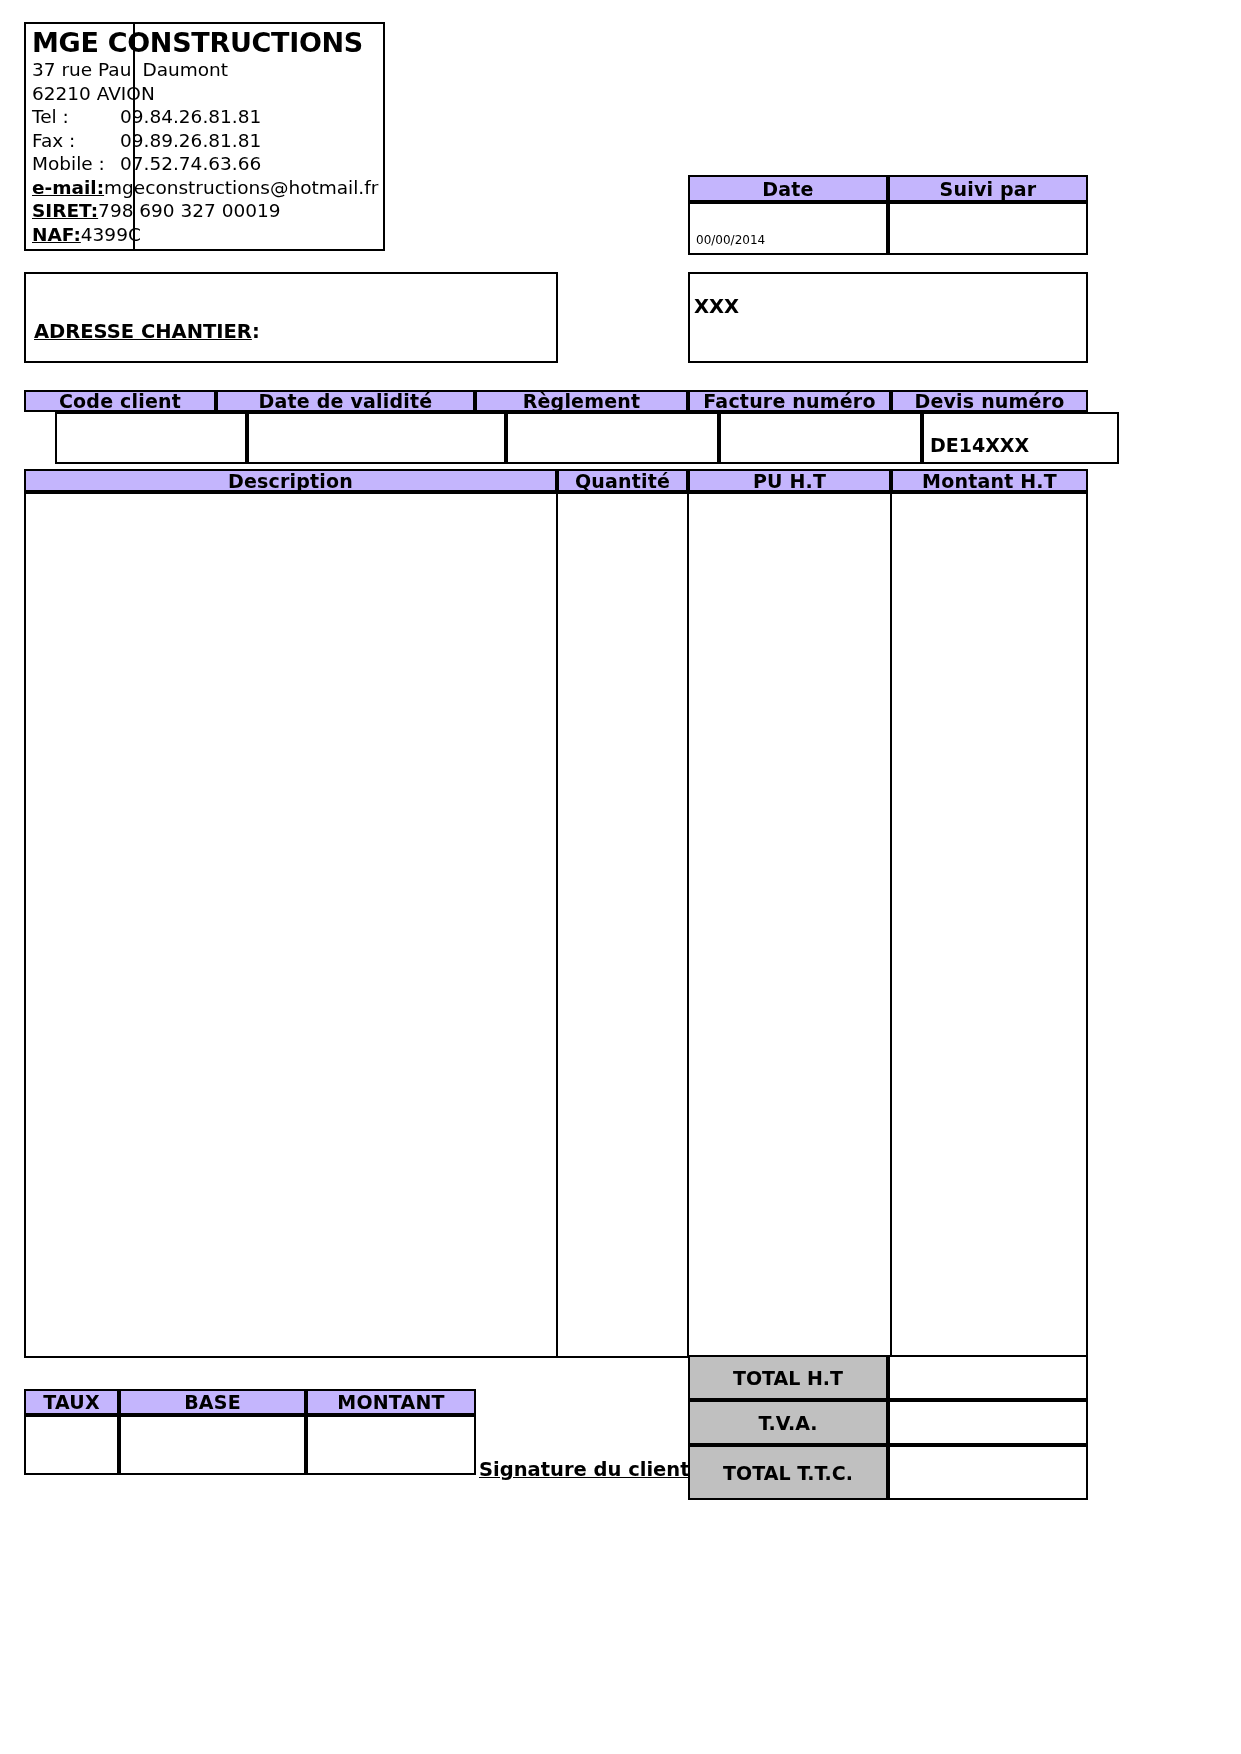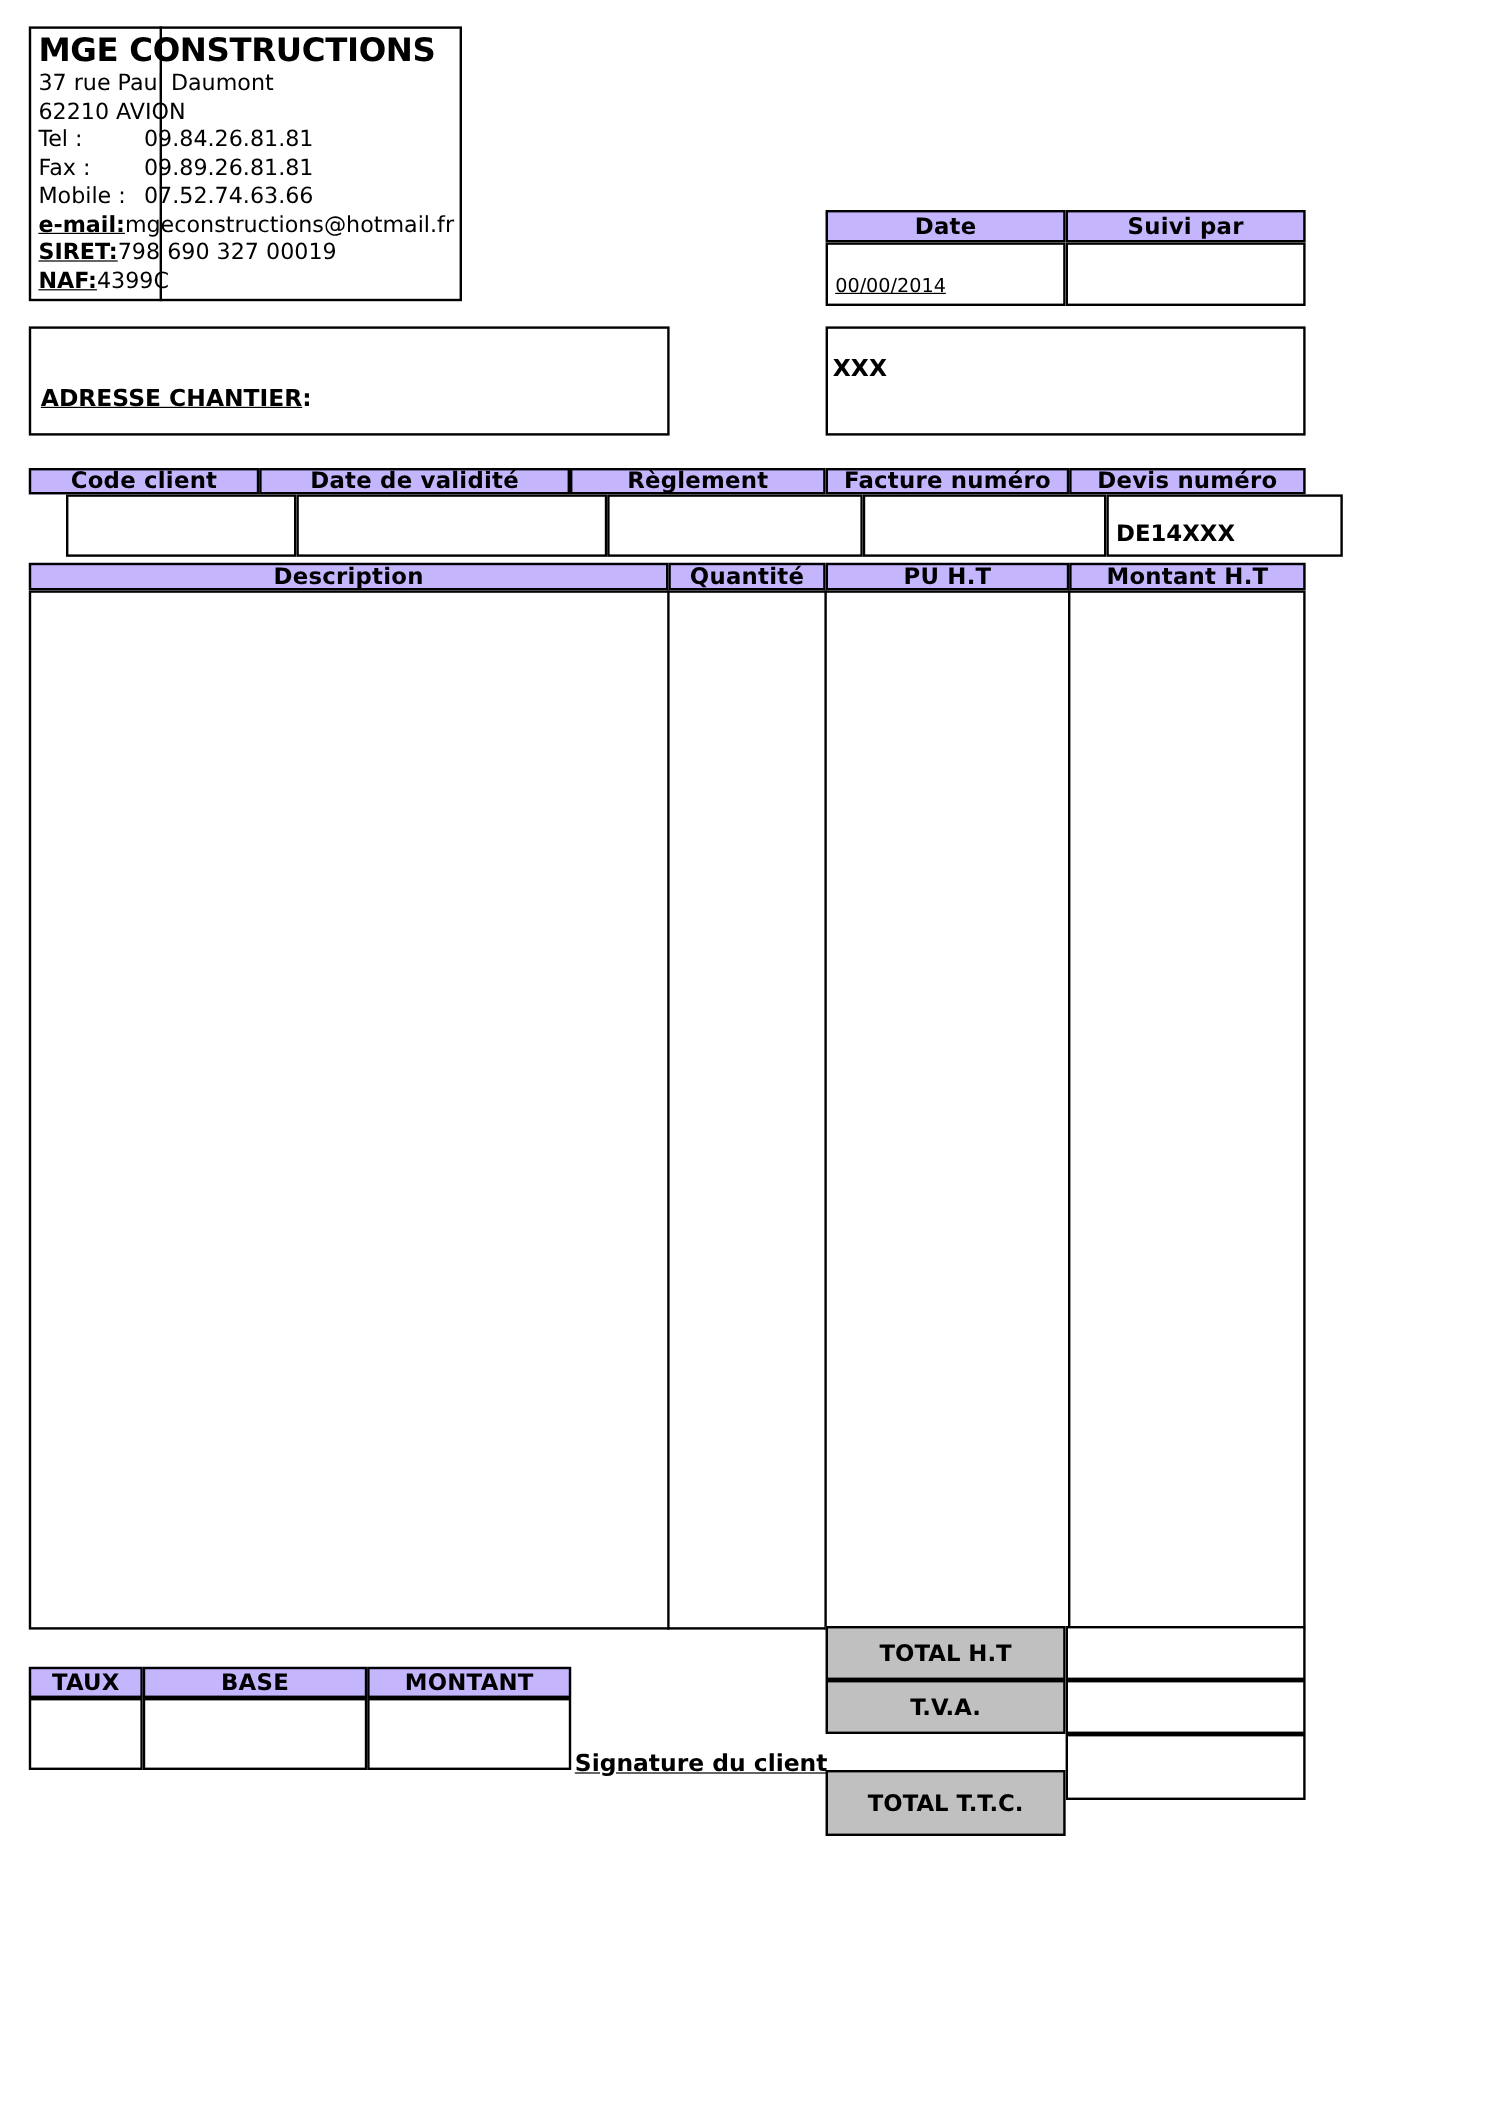--- a/index.html
+++ b/index.html
@@ -95,23 +95,22 @@
     text-decoration: underline;
   }
   #date-hdr-date   { left: 688px; top: 175px; width: 200px; height: 27px; }
   #date-hdr-suivi  { left: 888px; top: 175px; width: 200px; height: 27px; }
   #date-val-date   { left: 688px; top: 202px; width: 200px; height: 53px; }
   #date-val-suivi  { left: 888px; top: 202px; width: 200px; height: 53px; }
   .cellval {
     display: flex;
     align-items: flex-end;
     padding: 0 6px 6px 6px;
-    font-size: 16px;
-    box-sizing: border-box;
-    text-decoration: underline;
+    font-size: 12px;
+    box-sizing: border-box;
   }
 
   
   #adresse-chantier-box { left: 24px; top: 272px; width: 534px; height: 91px; }
   #adresse-chantier-label {
     position: absolute;
     left: 34px;
     top: 320px;
     font-size: 19.5px;
     font-weight: bold;
@@ -187,21 +186,21 @@
     font-size: 19px;
     display: flex;
     align-items: center;
     justify-content: center;
     box-sizing: border-box;
     border: 2px solid #000;
     position: absolute;
   }
   #tot-ht-lbl  { left: 688px; top: 1355px; width: 200px; height: 45px; }
   #tot-tva-lbl { left: 688px; top: 1400px; width: 200px; height: 45px; }
-  #tot-ttc-lbl { left: 688px; top: 1475px; width: 200px; height: 55px; }
+  #tot-ttc-lbl { left: 688px; top: 1445px; width: 200px; height: 55px; }
   #tot-ht-val  { left: 888px; top: 1355px; width: 200px; height: 45px; }
   #tot-tva-val { left: 888px; top: 1400px; width: 200px; height: 45px; }
   #tot-ttc-val { left: 888px; top: 1445px; width: 200px; height: 55px; }
 </style>
 </head>
 <body>
 
 <div class="page">
 
   <div class="box" id="company-block"></div>

